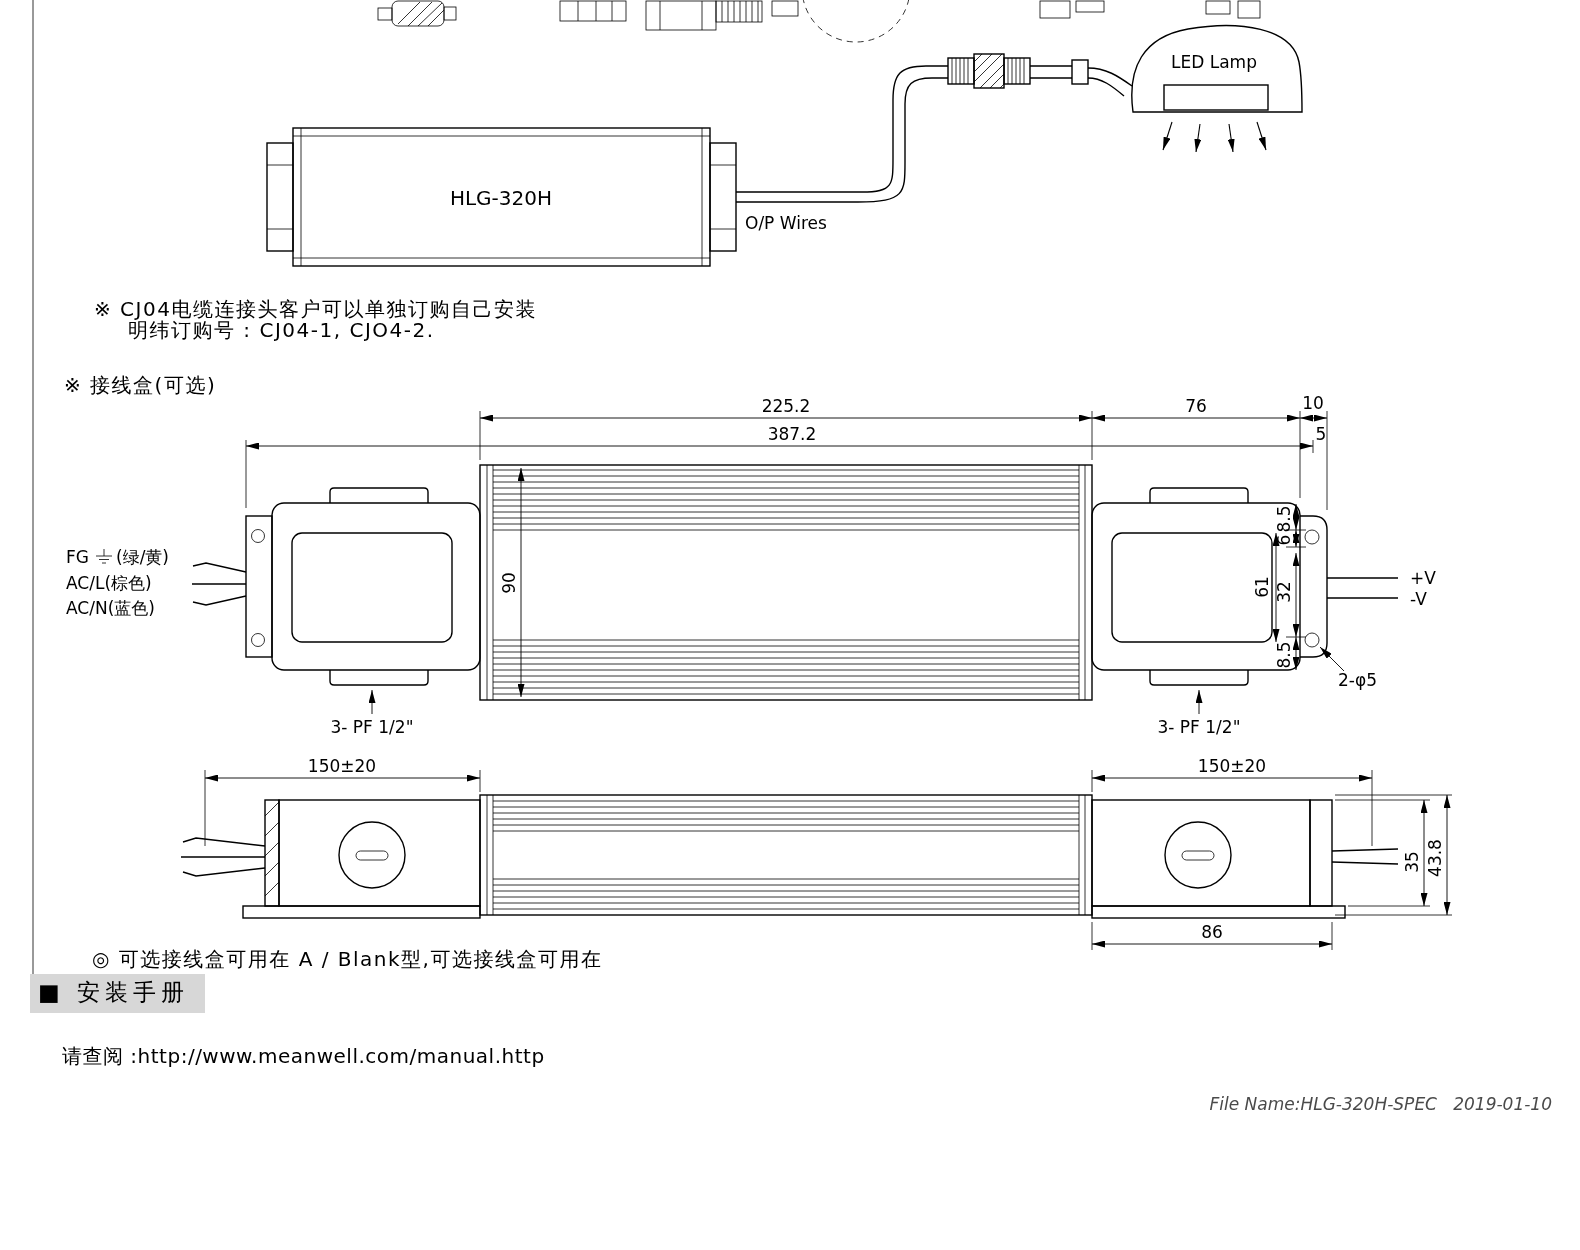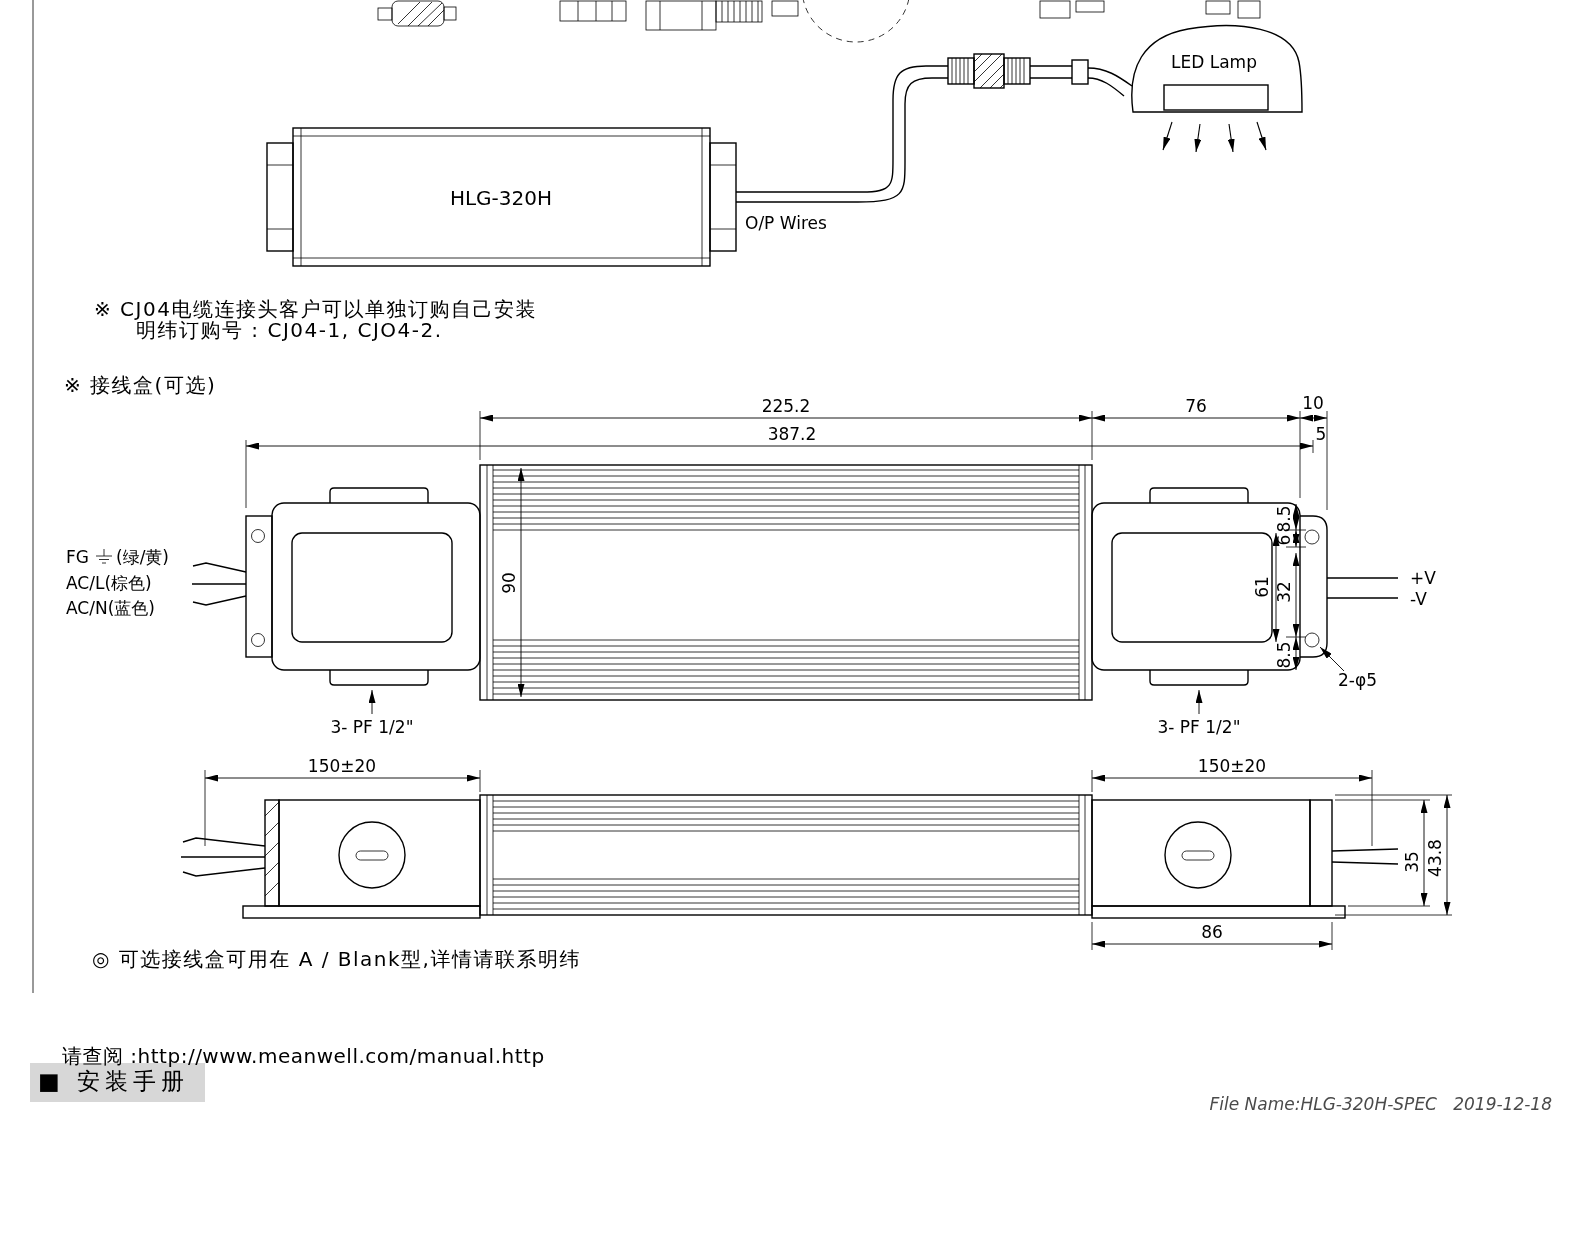--- a/index.html
+++ b/index.html
@@ -15,21 +15,21 @@
   .ext  { stroke:#000; stroke-width:0.8; fill:none; }
   .dim  { stroke:#000; stroke-width:0.9; fill:none; marker-start:url(#arr); marker-end:url(#arr); }
   .lead { stroke:#000; stroke-width:0.9; fill:none; marker-end:url(#arr); }
   .ray  { stroke:#000; stroke-width:1.1; fill:none; marker-end:url(#arr); }
   .dashed { stroke-dasharray:6 5; }
 
   svg text { font-size:17px; fill:#000; font-family:"DejaVu Sans","Liberation Sans",sans-serif; }
   svg text.t20 { font-size:20px; }
 
   .note { position:absolute; font-size:20px; letter-spacing:1.5px; white-space:pre; }
-  .manual-heading { position:absolute; left:30px; top:1063px; background:#d7d7d7; font-size:23px;
+  .manual-heading { position:absolute; left:30px; top:974px; background:#d7d7d7; font-size:23px;
                     letter-spacing:5px; padding:3px 16px 5px 8px; white-space:pre; }
   .url-line { position:absolute; left:62px; top:1043px; font-size:20px; letter-spacing:0.5px; white-space:pre; }
   .footer { position:absolute; right:28px; top:1094px; font-size:17px; font-style:italic; color:#4a4a4a; white-space:pre; }
 </style>
 </head>
 <body>
 
 <div class="page">
 
   <svg class="drawing" viewBox="0 0 1580 1250">
@@ -206,21 +206,21 @@
       <line class="dim" x1="1447" y1="795" x2="1447" y2="915"></line>
       <text transform="translate(1441,858) rotate(-90)" text-anchor="middle">43.8</text>
 
       <path class="ext" d="M1092,922 V950 M1332,922 V950"></path>
       <line class="dim" x1="1092" y1="944" x2="1332" y2="944"></line>
       <text x="1212" y="938" text-anchor="middle">86</text>
     </g>
   </svg>
 
   <div class="note" style="left:94px; top:296px;">※ CJ04电缆连接头客户可以单独订购自己安装</div>
-  <div class="note" style="left:136px; top:317px;">明纬订购号 : CJ04-1, CJO4-2.</div>
+  <div class="note" style="left:128px; top:317px;">明纬订购号 : CJ04-1, CJO4-2.</div>
   <div class="note" style="left:64px; top:372px;">※ 接线盒(可选)</div>
-  <div class="note" style="left:92px; top:946px;">◎ 可选接线盒可用在 A / Blank型,详情请联系明纬</div>
+  <div class="note" style="left:92px; top:946px;">◎ 可选接线盒可用在 A / Blank型,可选接线盒可用在</div>
 
   <div class="manual-heading">■ 安装手册</div>
   <div class="url-line">请查阅 :http://www.meanwell.com/manual.http</div>
 
-  <div class="footer">File Name:HLG-320H-SPEC   2019-12-18</div>
+  <div class="footer">File Name:HLG-320H-SPEC   2019-01-10</div>
 </div>
 
 </body></html>

